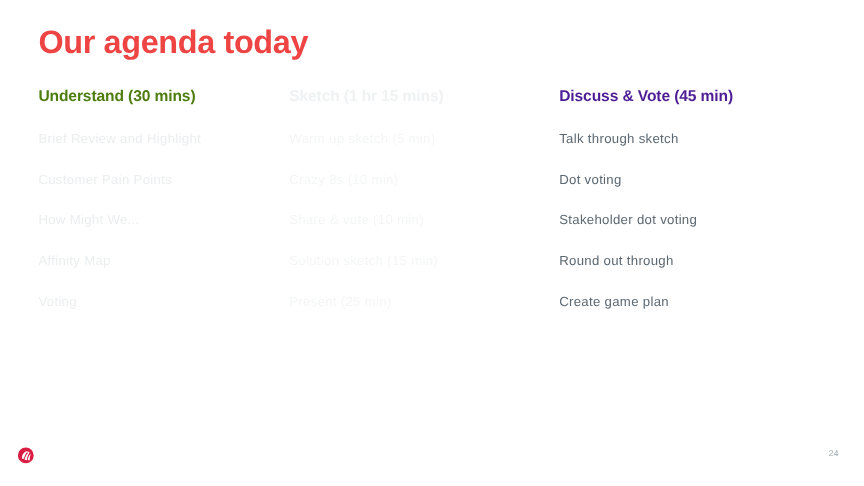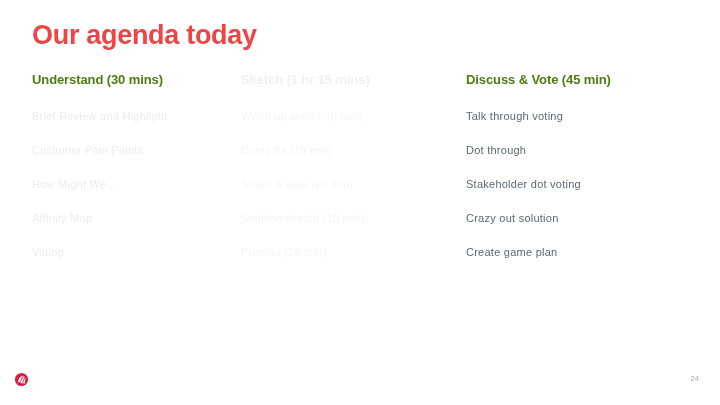--- a/index.html
+++ b/index.html
@@ -70,21 +70,21 @@
   }
   .col-item:last-child { margin-bottom: 5px; }
 
   
   .column.state-faded .col-header { color: #4d7c0f; }
   .column.state-faded .col-item   { color: #ebedee; }
 
   .column.state-faintest .col-header { color: #eff1f2; }
   .column.state-faintest .col-item   { color: #f4f5f6; }
 
-  .column.state-active .col-header { color: #4d7c0f; }
+  .column.state-active .col-header { color: #4c1d95; }
   .column.state-active .col-item   { color: #5c6872; }
 
   
   .logo {
     position: absolute;
     left: 14px;
     top: 372px;
     width: 15px;
     height: 15px;
   }
@@ -120,24 +120,24 @@
       <div class="col-header">Sketch (1 hr 15 mins)</div>
       <div class="col-item">Warm up sketch (5 min)</div>
       <div class="col-item">Crazy 8s (10 min)</div>
       <div class="col-item">Share &amp; vote (10 min)</div>
       <div class="col-item">Solution sketch (15 min)</div>
       <div class="col-item">Present (25 min)</div>
     </div>
 
     <div class="column col-2 state-active">
       <div class="col-header">Discuss &amp; Vote (45 min)</div>
-      <div class="col-item">Talk through voting</div>
-      <div class="col-item">Dot through</div>
+      <div class="col-item">Talk through sketch</div>
+      <div class="col-item">Dot voting</div>
       <div class="col-item">Stakeholder dot voting</div>
-      <div class="col-item">Crazy out solution</div>
+      <div class="col-item">Round out through</div>
       <div class="col-item">Create game plan</div>
     </div>
 
   </div>
 
   <div class="logo">
     <svg width="15" height="15" viewBox="0 0 32 32" aria-hidden="true">
       <circle cx="16" cy="16" r="14" fill="#d81f42"></circle>
       <path d="M9 22 C9 14, 13 9, 20 8 C16 12, 14 16, 13 22 Z" fill="#ffffff"></path>
       <path d="M14 24 C15 17, 18 12, 23 10 C20 15, 18.5 19, 18 24 Z" fill="#ffffff"></path>

